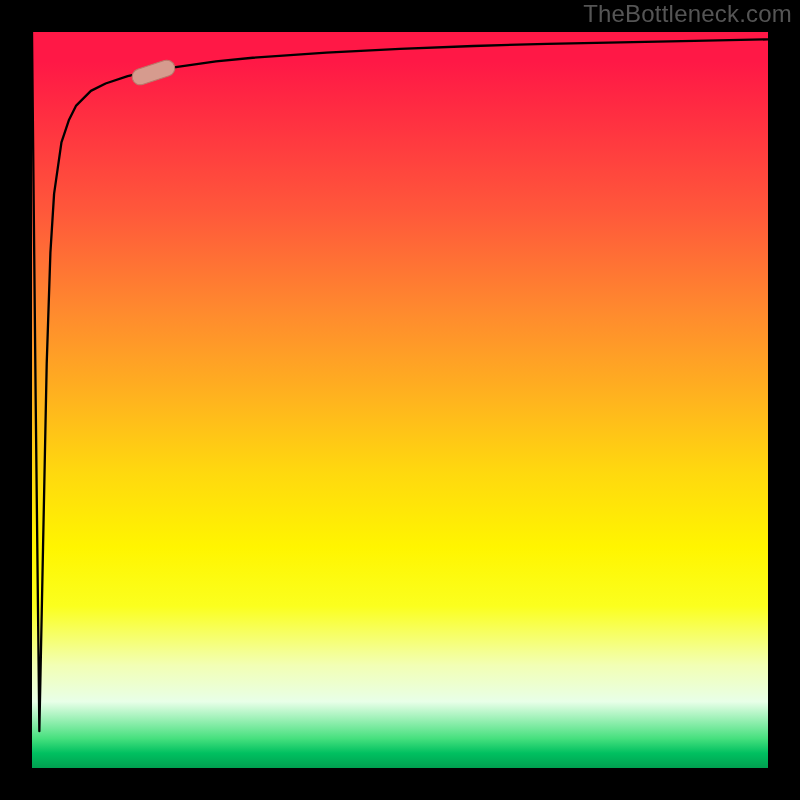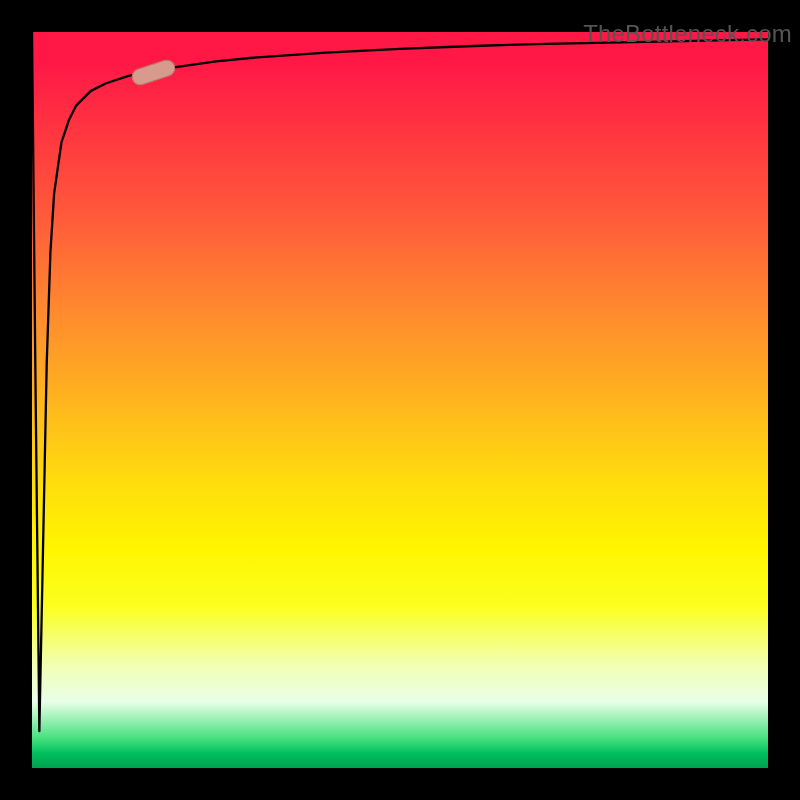--- a/index.html
+++ b/index.html
@@ -40,21 +40,21 @@
       #fbff1e 78%,
       #f2ffb4 86%,
       #e8ffe8 91%,
       #46e07e 96%,
       #00c060 98%,
       #00a050 100%
     );
   }
   .watermark {
     position: absolute;
-    top: 20px;
+    top: 0;
     right: 8px;
     color: #555555;
     font-size: 24px;
     font-weight: 400;
     letter-spacing: 0.2px;
     pointer-events: none;
   }
   svg.curve {
     position: absolute;
     inset: 0;

